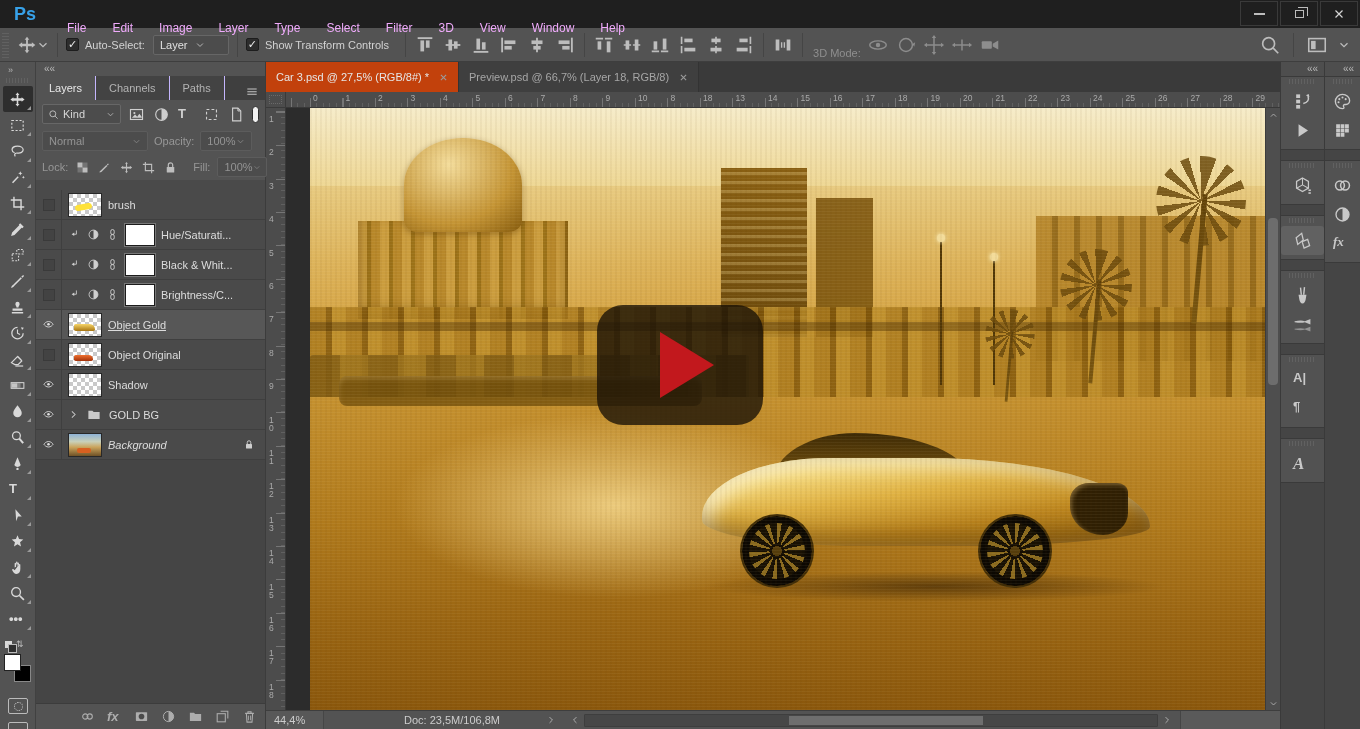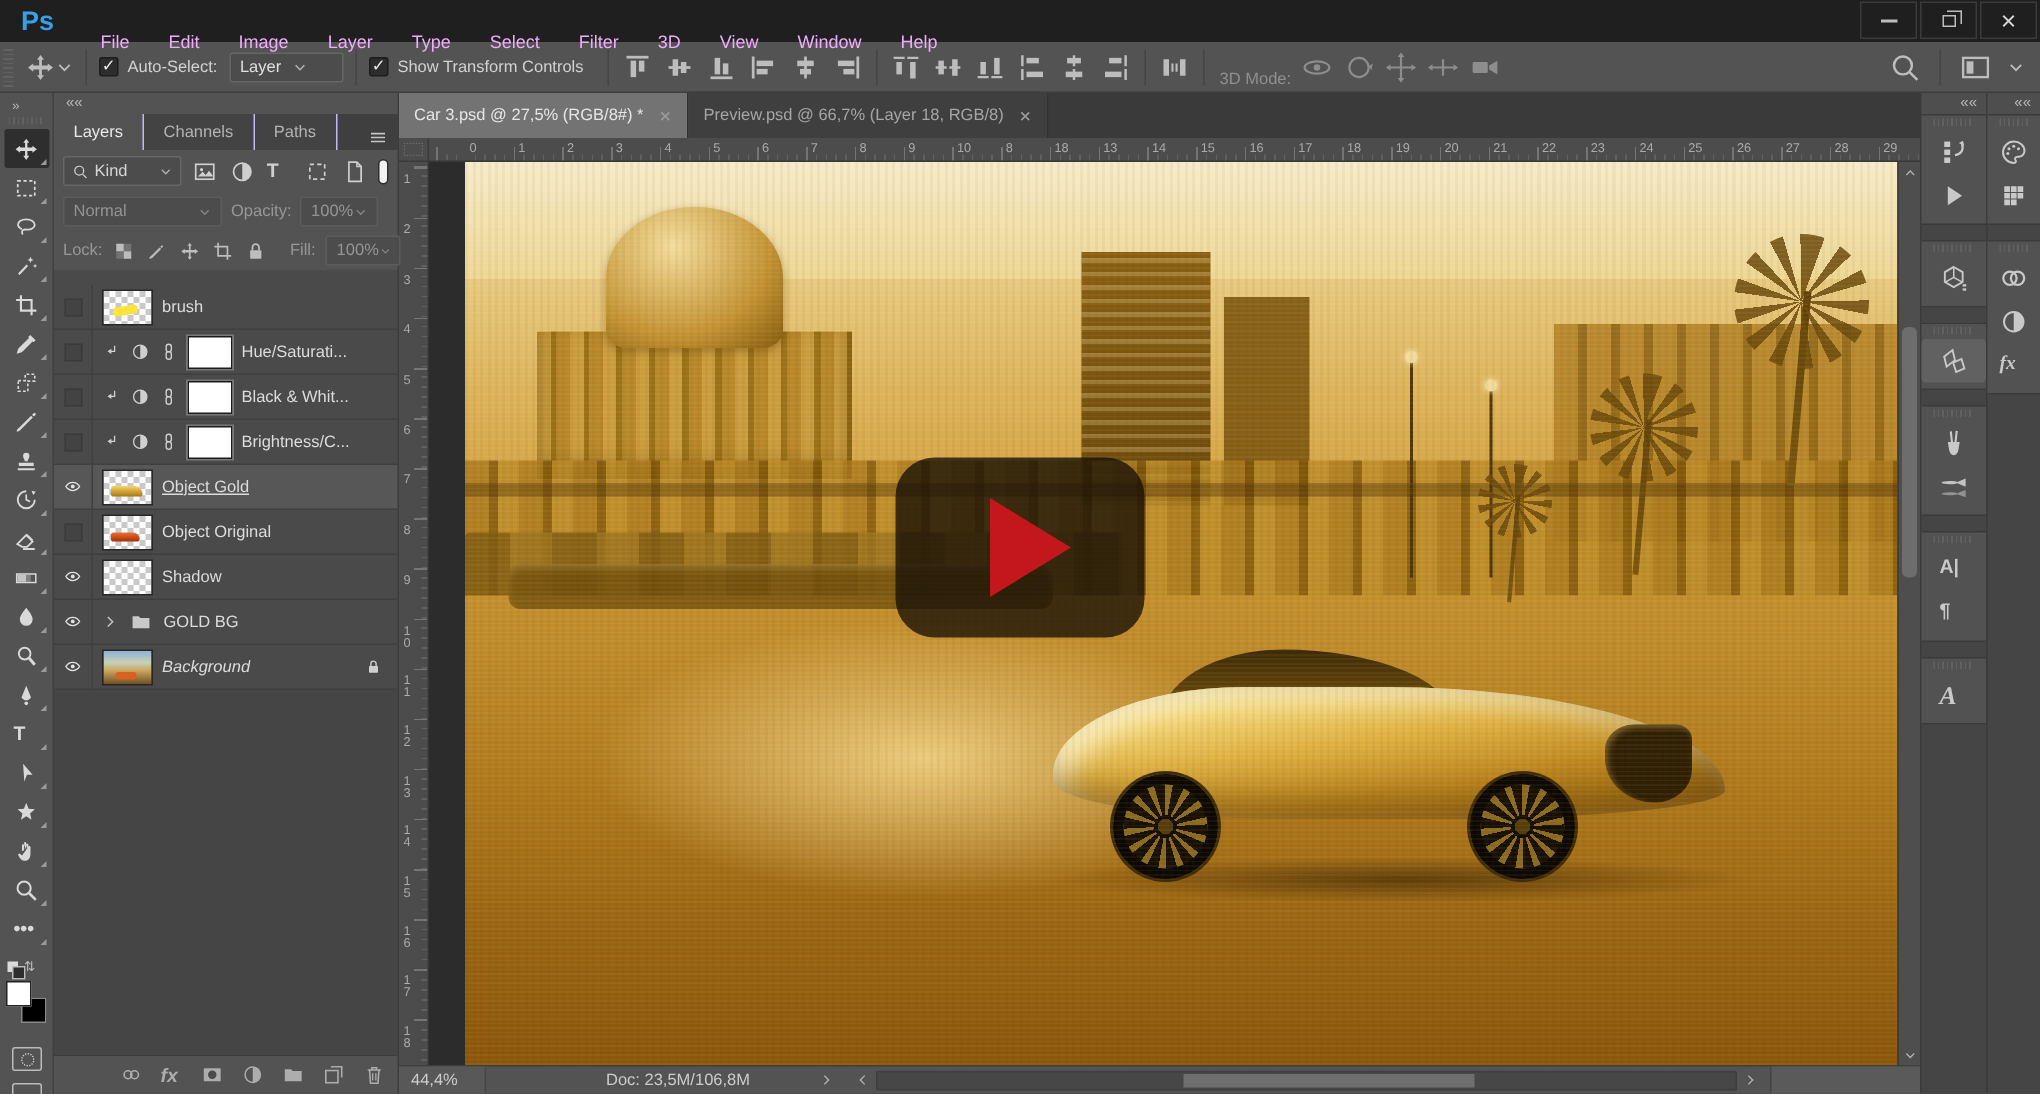--- a/index.html
+++ b/index.html
@@ -108,21 +108,21 @@
   .folder-ic { width:18px; height:15px; color:#c9c9c9; flex:none; }
   #lp-footer { position:absolute; left:0; bottom:0; right:0; height:26px; background:#535353;
     border-top:1px solid #3c3c3c; display:flex; align-items:center; gap:12px; padding-left:44px; }
   .ft-ic { width:15px; height:15px; color:#adadad; }
 
   
   #docarea { position:absolute; left:266px; top:62px; right:80px; bottom:0; background:#3a3a3a; }
   #tabbar { height:30px; background:#3a3a3a; display:flex; align-items:stretch; }
   .doc-tab { display:flex; align-items:center; padding:0 10px; font-size:11px; color:#a6a6a6;
     background:#3f3f3f; border-right:1px solid #333; white-space:nowrap; }
-  .doc-tab.active { background:#737373; color:#e6e6e6; }
+  .doc-tab.active { background:#c2410c; color:#e6e6e6; }
   .tab-close { margin-left:10px; width:9px; height:9px; color:#9a9a9a; }
   #ruler-corner { position:absolute; left:0; top:30px; width:20px; height:16px; background:#4c4c4c;
     border-right:1px solid #3a3a3a; border-bottom:1px solid #3a3a3a; }
   #ruler-corner:after { content:''; position:absolute; left:3px; top:3px; right:3px; bottom:3px; border:1px dotted #6a6a6a; border-radius:1px; }
   #hruler { position:absolute; left:20px; top:30px; right:0; height:16px; background:#4c4c4c; border-bottom:1px solid #383838;
     background-image:repeating-linear-gradient(90deg,#757575 0 1px,transparent 1px 32.5px),
                      repeating-linear-gradient(90deg,#606060 0 1px,transparent 1px 6.5px);
     background-size:100% 9px,100% 4px; background-position:24px 100%,24px 100%; background-repeat:repeat-x; }
   .hlabel { position:absolute; top:1px; font-size:8.5px; color:#aaaaaa; }
   #vruler { position:absolute; left:0; top:46px; width:20px; bottom:19px; background:#4c4c4c; border-right:1px solid #383838;

